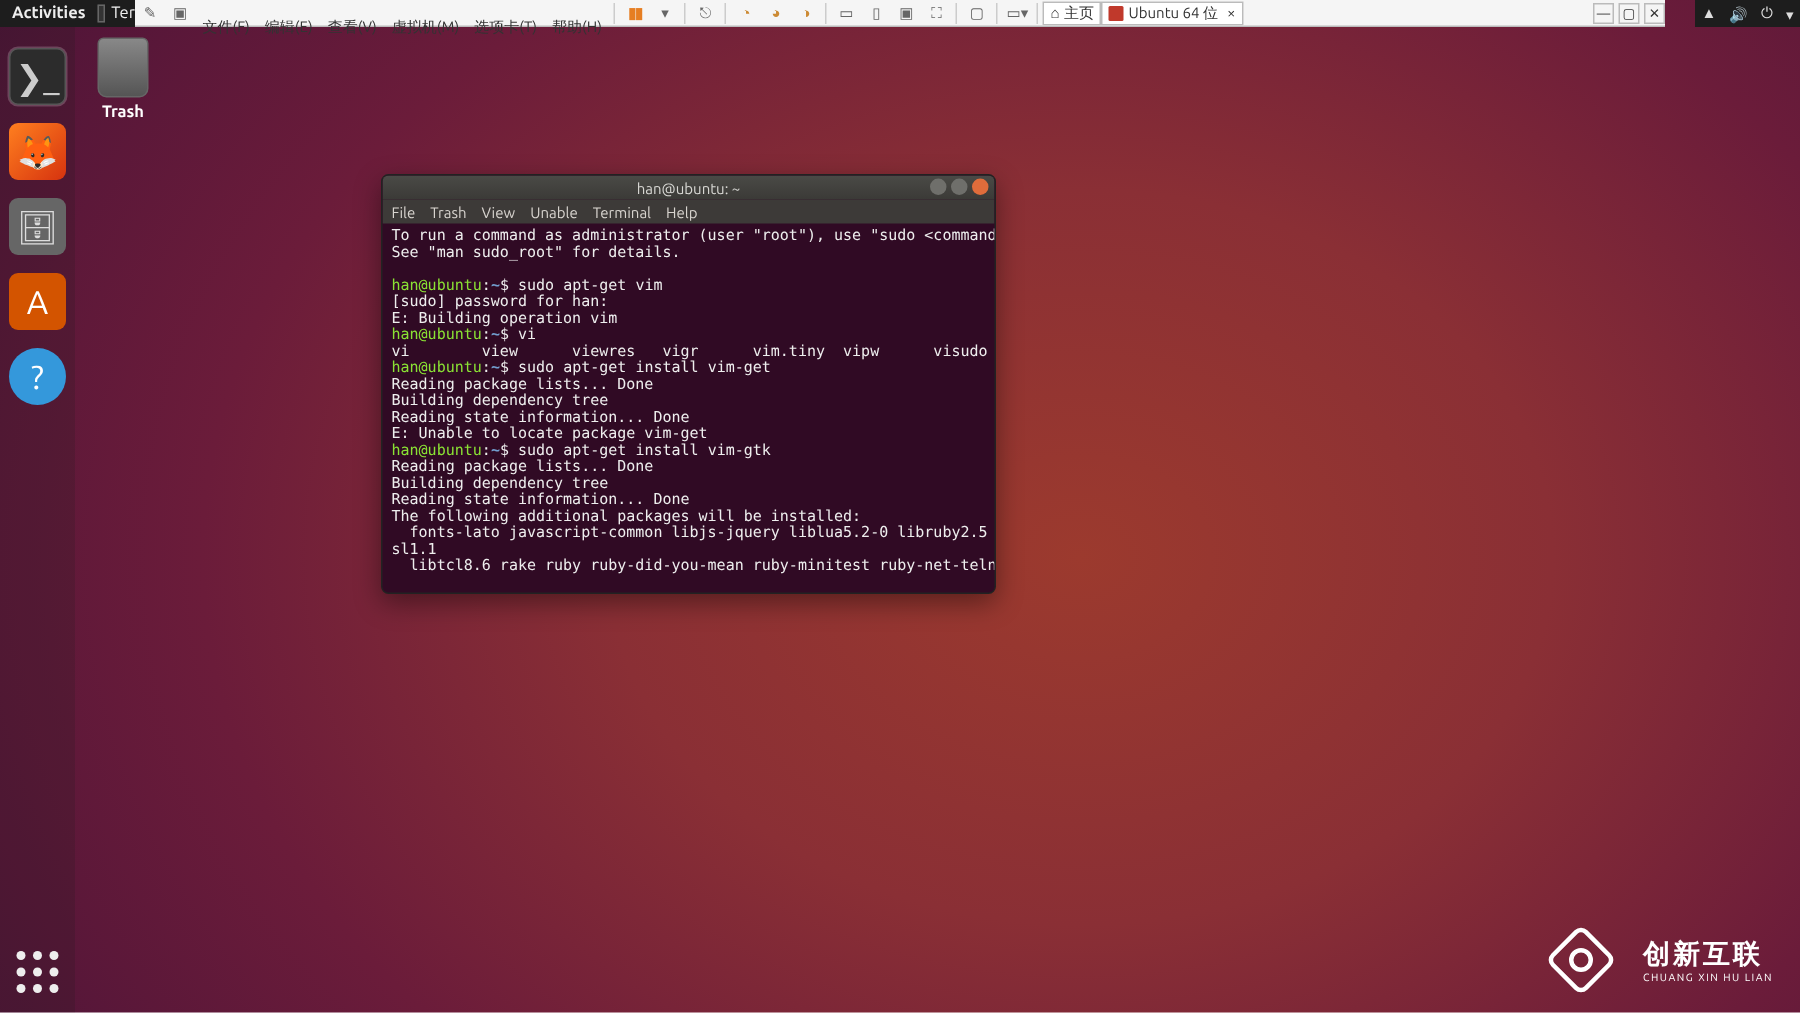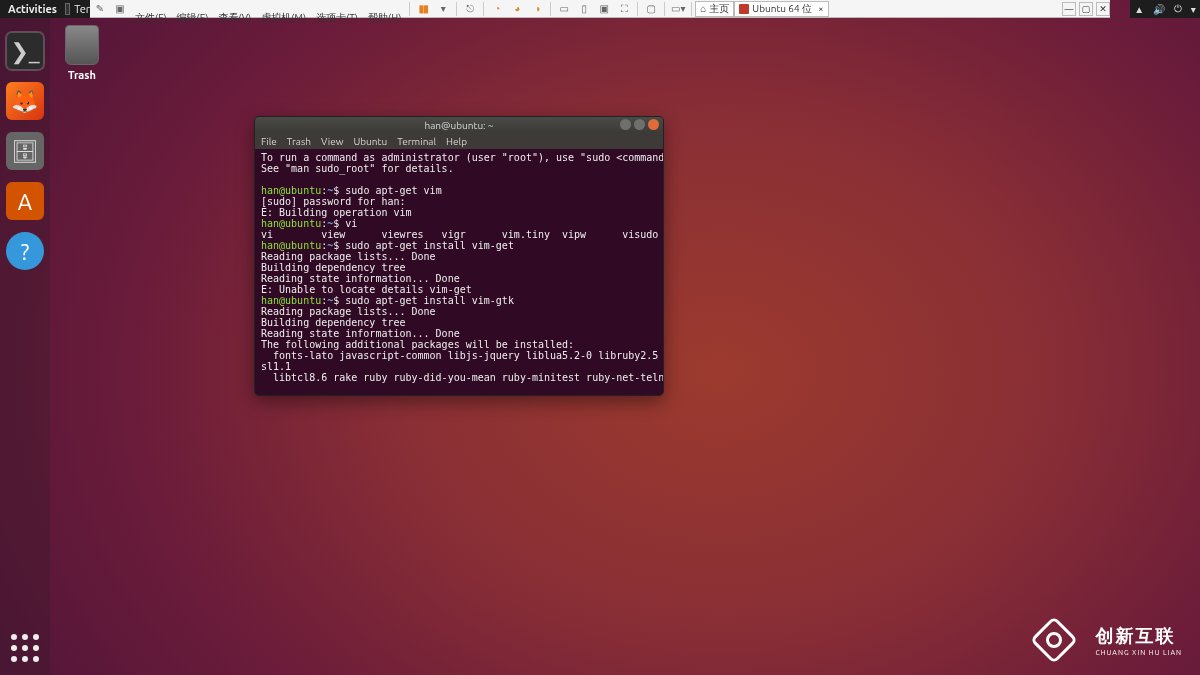--- a/index.html
+++ b/index.html
@@ -172,37 +172,37 @@
     <div class="btns">
       <span class="b-min"></span>
       <span class="b-max"></span>
       <span class="b-close"></span>
     </div>
   </div>
   <div class="twmenu">
     <span>File</span>
     <span>Trash</span>
     <span>View</span>
-    <span>Ubuntu</span>
+    <span>Unable</span>
     <span>Terminal</span>
     <span>Help</span>
   </div>
   <div class="twbody"><span>To run a command as administrator (user "root"), use "sudo &lt;command&gt;".</span>
 <span>See "man sudo_root" for details.</span>
 <span></span>
 <span class="pr-u">han@ubuntu</span><span class="pr-h">:</span><span class="pr-p">~</span><span class="pr-h">$ </span><span>sudo apt-get vim</span>
 <span>[sudo] password for han:</span>
 <span>E: Building operation vim</span>
 <span class="pr-u">han@ubuntu</span><span class="pr-h">:</span><span class="pr-p">~</span><span class="pr-h">$ </span><span>vi</span>
 <span>vi        view      viewres   vigr      vim.tiny  vipw      visudo</span>
 <span class="pr-u">han@ubuntu</span><span class="pr-h">:</span><span class="pr-p">~</span><span class="pr-h">$ </span><span>sudo apt-get install vim-get</span>
 <span>Reading package lists... Done</span>
 <span>Building dependency tree</span>
 <span>Reading state information... Done</span>
-<span>E: Unable to locate details vim-get</span>
+<span>E: Unable to locate package vim-get</span>
 <span class="pr-u">han@ubuntu</span><span class="pr-h">:</span><span class="pr-p">~</span><span class="pr-h">$ </span><span>sudo apt-get install vim-gtk</span>
 <span>Reading package lists... Done</span>
 <span>Building dependency tree</span>
 <span>Reading state information... Done</span>
 <span>The following additional packages will be installed:</span>
 <span>  fonts-lato javascript-common libjs-jquery liblua5.2-0 libruby2.5 libs</span>
 <span>sl1.1</span>
 <span>  libtcl8.6 rake ruby ruby-did-you-mean ruby-minitest ruby-net-telnet</span></div>
 </div>
 

